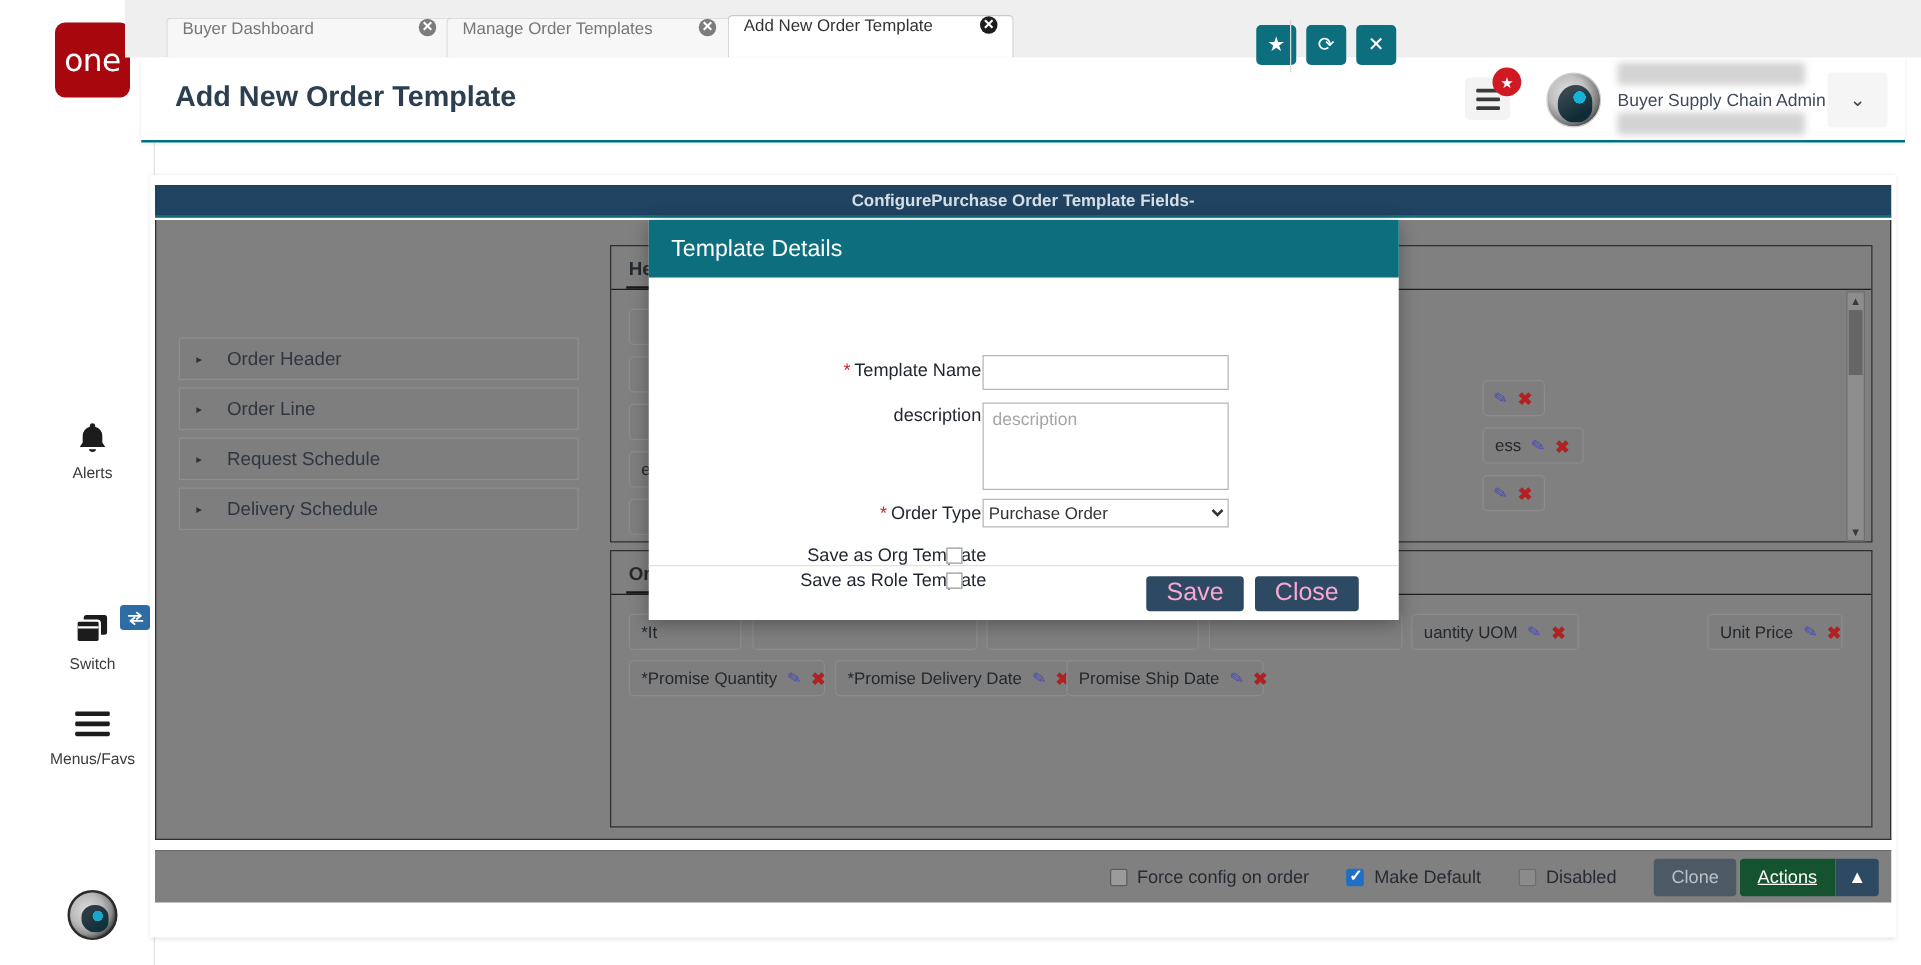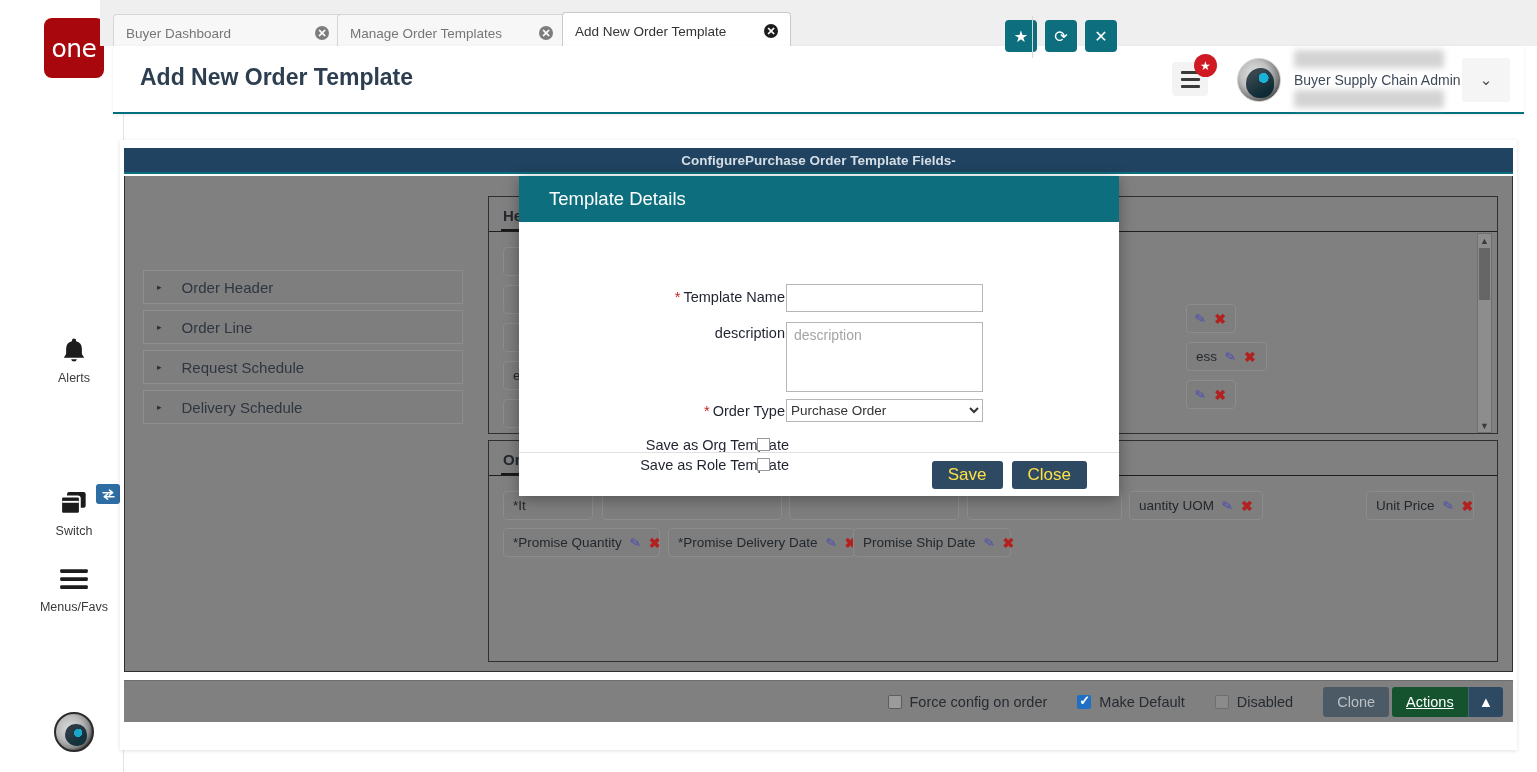--- a/index.html
+++ b/index.html
@@ -56,23 +56,24 @@
 
   
   .tabstrip {
     position: absolute; left: 100px; top: 0; right: 0; height: 46px;
     background: #efefef;
   }
   .tab {
     position: absolute; top: 14px; height: 32px;
     background: #f7f7f7; border: 1px solid #d6d6d6; border-bottom: none;
     border-radius: 4px 4px 0 0;
-    display: flex; align-items: center; padding: 18px 12px;
+    display: flex; padding: 0 12px;
     font-size: 13.5px; color: #767676; cursor: pointer;
     font-family: "Liberation Sans", sans-serif;
+    margin-left: 20px;
   }
   .tab.active {
     background: #ffffff; color: #333; top: 12px; height: 34px;
     border-color: #c9c9c9;
   }
   .tab .tab-label { flex: 1; white-space: nowrap; }
   .tab .tab-close {
     margin-left: 16px; width: 14px; height: 14px; border-radius: 50%;
     background: #7d7d7d; color: #fff; font-size: 11px; font-weight: bold;
     display: flex; align-items: center; justify-content: center;
@@ -233,21 +234,21 @@
     background: #2e4a63; border-left: 1px solid #46627c; border-radius: 0 3px 3px 0;
     padding: 0 10px; margin-right: 10px;
   }
 
   
   .modal {
     position: absolute; left: 519px; top: 176px; width: 600px; height: 320px;
     background: #ffffff; box-shadow: 0 3px 14px rgba(0,0,0,.35);
   }
   .modal-head {
-    height: 46px; background: #0d6f7e; display: flex; align-items: center; padding-left: 30px;
+    height: 46px; background: #0d6f7e; display: flex; align-items: center; padding-left: 18px;
   }
   .modal-title {
     color: #fff; font-size: 18.5px; font-weight: normal;
     font-family: "Liberation Sans", sans-serif;
   }
   .modal-body { position: relative; height: 230px; }
   .m-label {
     position: absolute; text-align: right; font-size: 14.5px; color: #1f2430;
     font-family: "Liberation Sans", sans-serif;
   }
@@ -267,22 +268,22 @@
   .m-chk {
     position: absolute; width: 13px; height: 13px; border: 1px solid #9a9a9a; background: #fff;
     cursor: pointer;
   }
   .modal-foot {
     position: absolute; left: 0; bottom: 0; width: 100%; height: 44px;
     border-top: 1px solid #e1e1e1;
     display: flex; align-items: center; justify-content: flex-end; gap: 9px; padding-right: 32px;
   }
   .m-btn {
-    height: 28px; padding: 0 16px; background: #2e4a63; color: #fde047; border: none;
-    border-radius: 3px; font-size: 17px; cursor: pointer;
+    height: 28px; padding: 0 16px; background: #2e4a63; color: #f9a8d4; border: none;
+    border-radius: 3px; font-size: 20px; cursor: pointer;
     font-family: "Liberation Sans", sans-serif;
   }
 </style>
 </head>
 <body>
 
 <div id="app">
 
   <div class="rail">
     <div class="logo">

